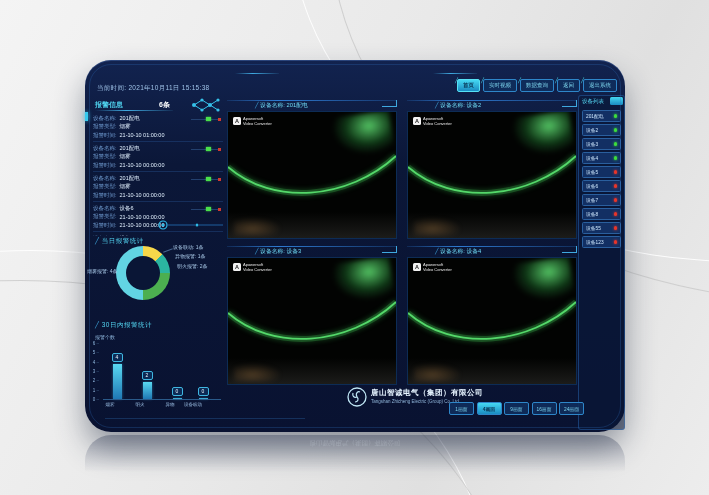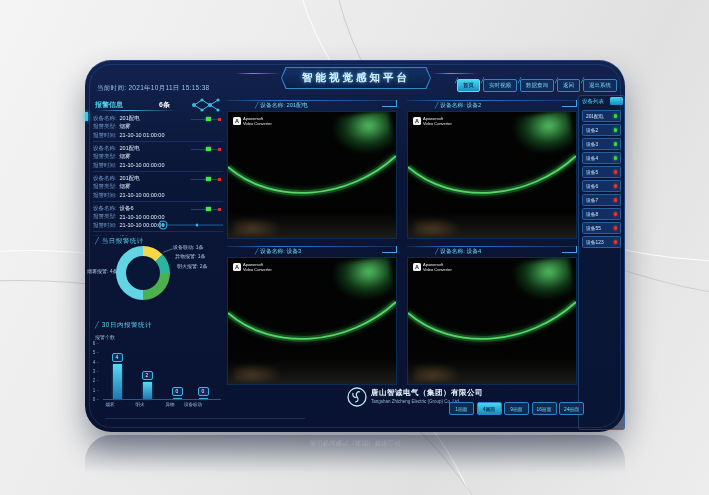--- a/index.html
+++ b/index.html
@@ -136,25 +136,20 @@
   <div class="refl-strip"></div>
   <div class="refl-text">唐山智诚电气（集团）有限公司</div>
 </div>
 
 <div class="stage">
   <div class="edge-notch"></div>
 
   <div class="time">当前时间: 2021年10月11日 15:15:38</div>
   <div class="hline" style="left:150px;top:13px;width:44px;"></div>
   <div class="hline" style="left:348px;top:13px;width:44px;"></div>
-  <div class="title-frame">
-    <div class="title-frame-inner">
-      <span class="main-title">智能视觉感知平台</span>
-    </div>
-  </div>
   <div class="nav">
     <div class="nav-btn active">首页</div>
     <div class="nav-btn">实时视频</div>
     <div class="nav-btn">数据查询</div>
     <div class="nav-btn">返回</div>
     <div class="nav-btn">退出系统</div>
   </div>
 
   <div class="alarm-title">报警信息</div>
   <div class="alarm-count">6条</div>

